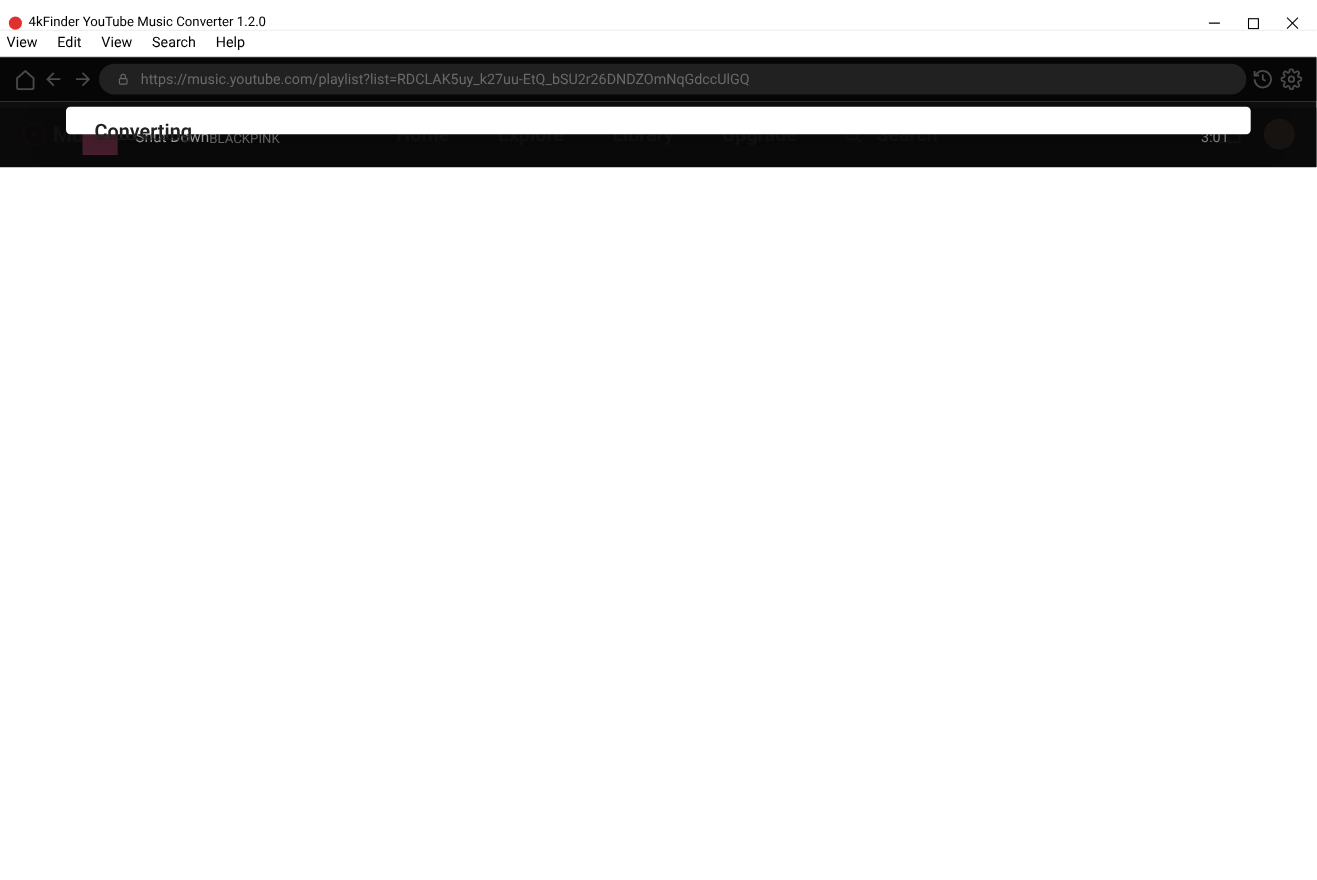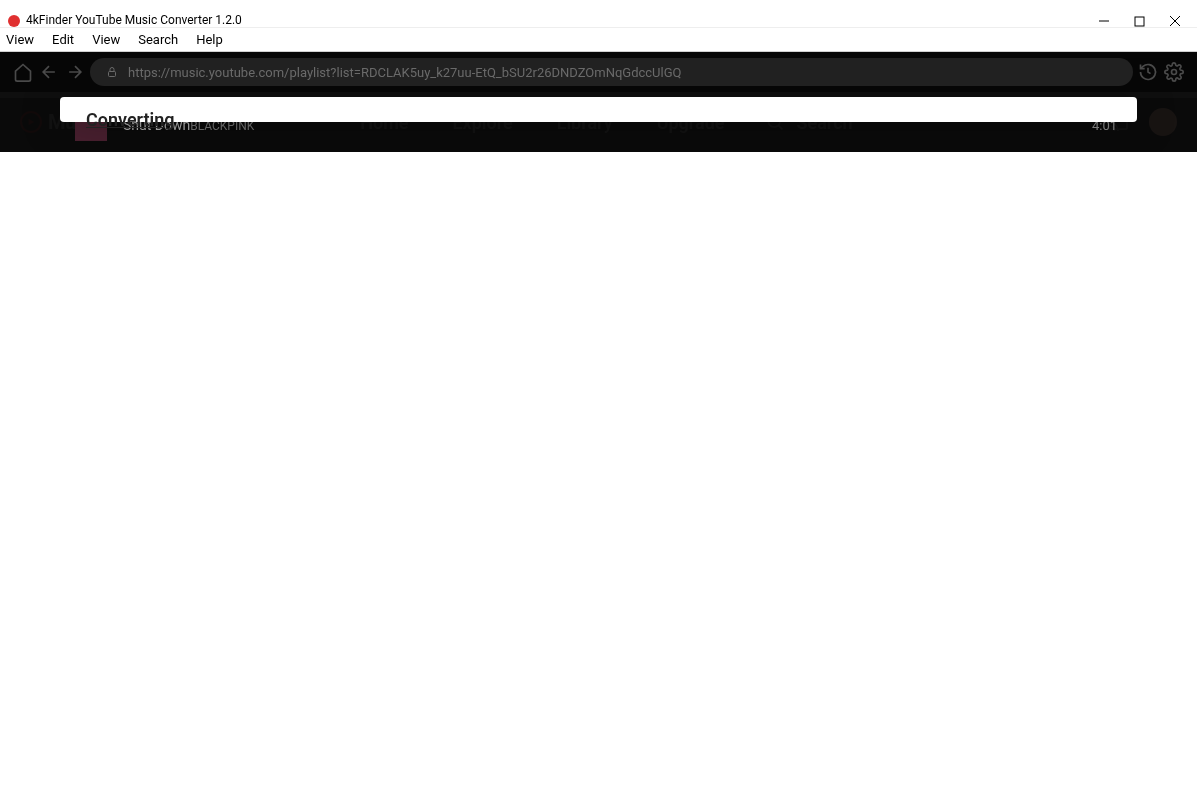--- a/index.html
+++ b/index.html
@@ -150,21 +150,21 @@
       <div class="avatar"></div>
     </div>
   </div>
 
   <div class="bg-player">
     <div class="pthumb"></div>
     <div class="pinfo">
       <span class="ptitle">Shut Down</span>
       <span class="partist">BLACKPINK</span>
     </div>
-    <span class="ptime">4:01</span>
+    <span class="ptime">3:01</span>
   </div>
 
   <div class="modal">
     <div class="modal-header">Converting</div>
     <div class="modal-hr"></div>
     <div class="modal-body">
 
       <div class="rows-wrap" id="rows"></div>
     </div>
 

